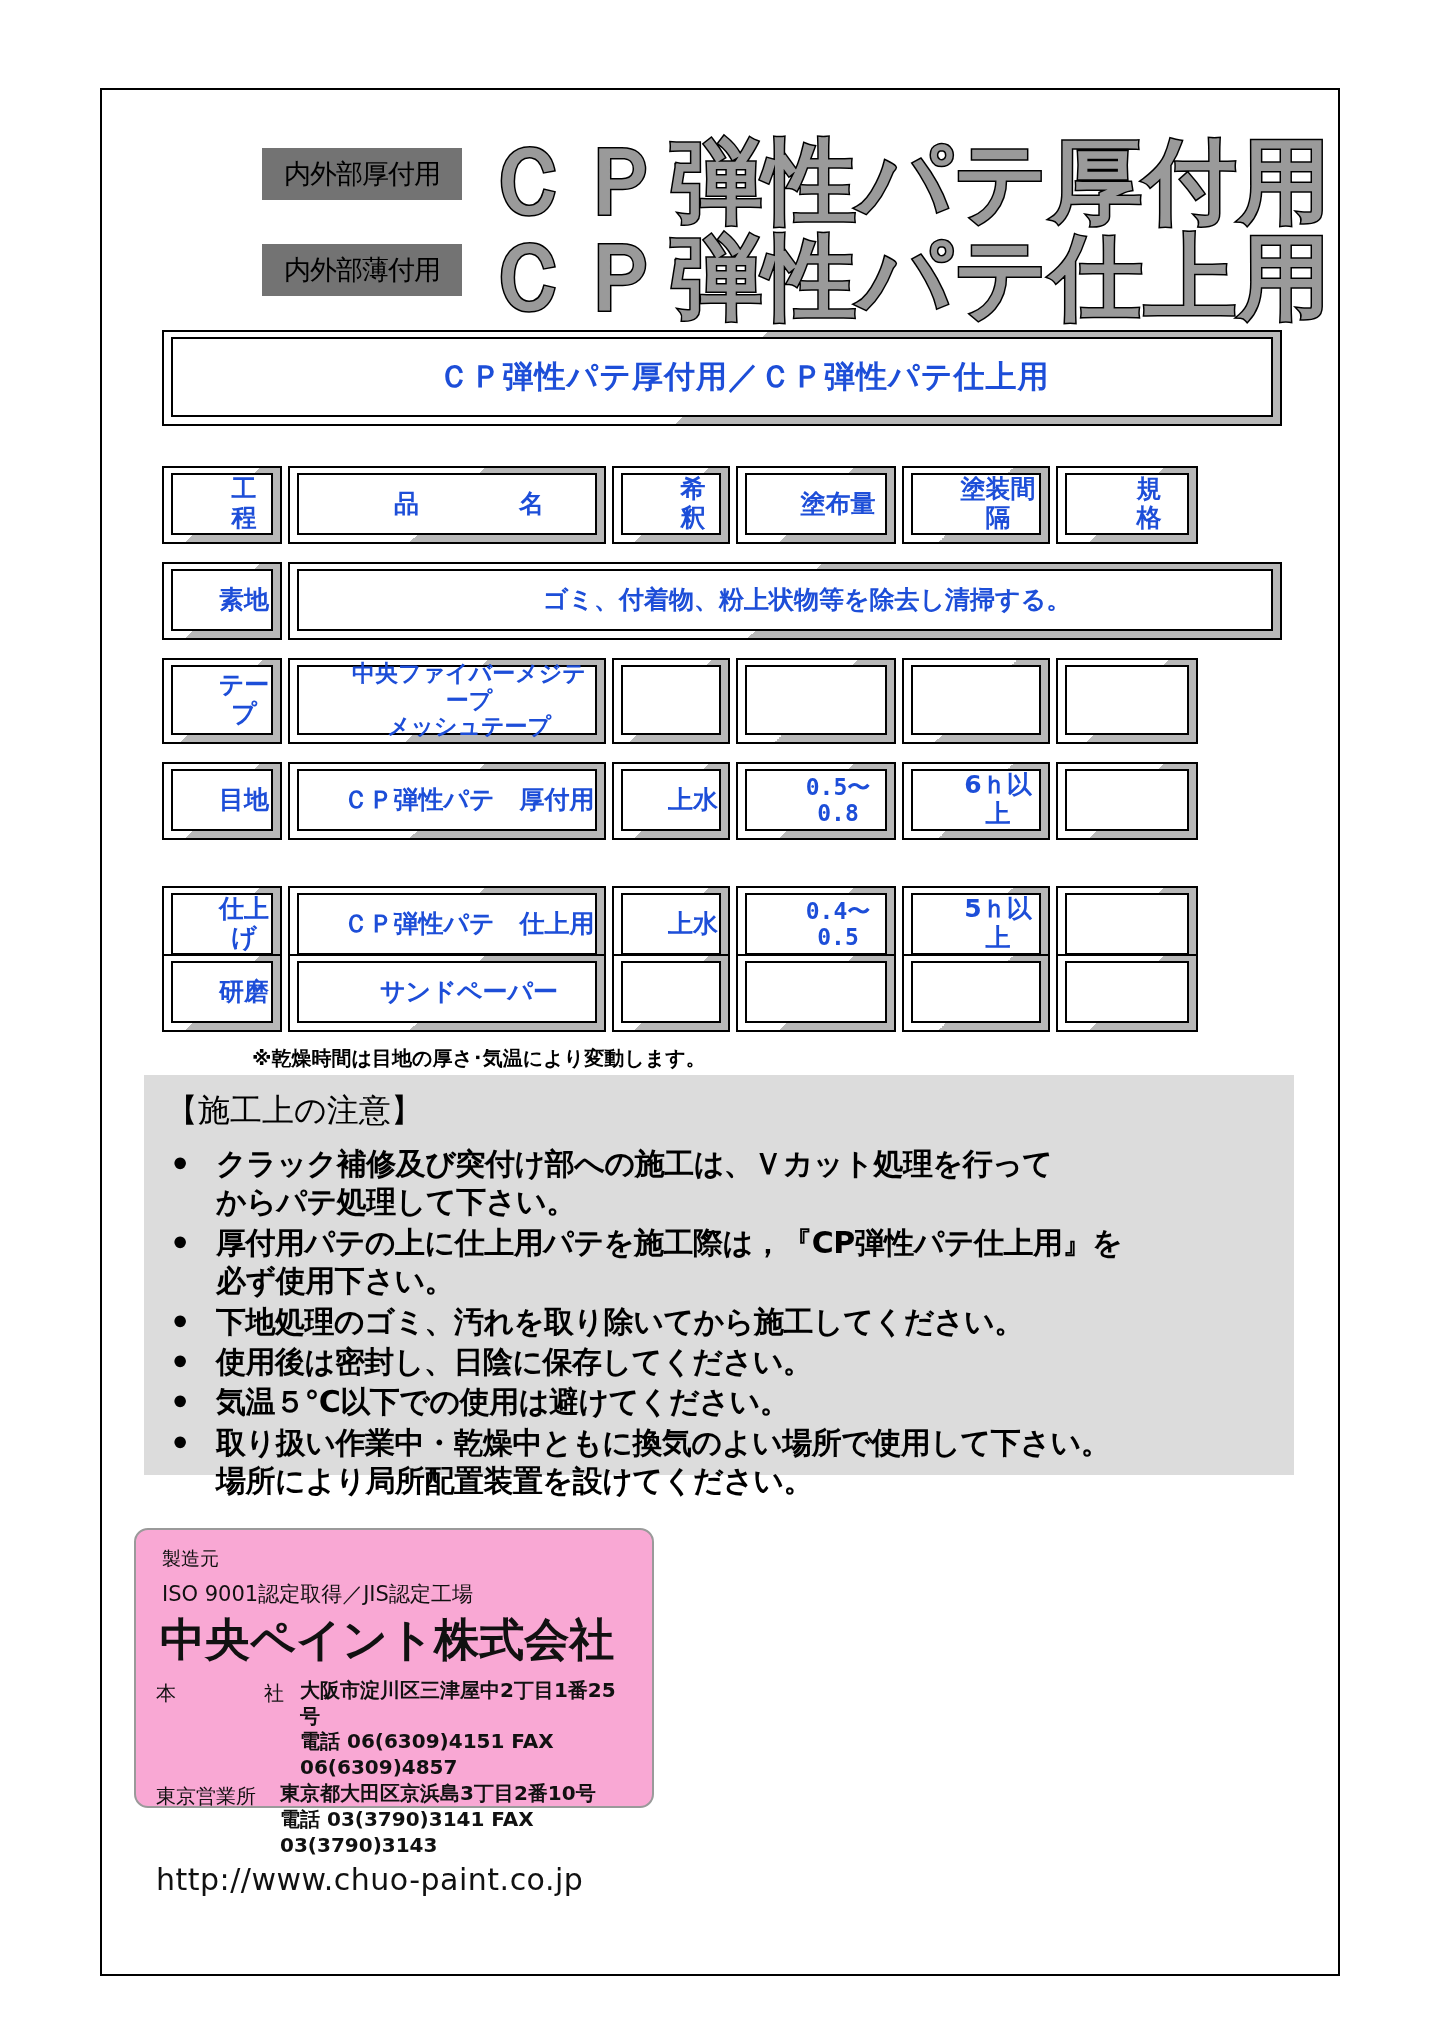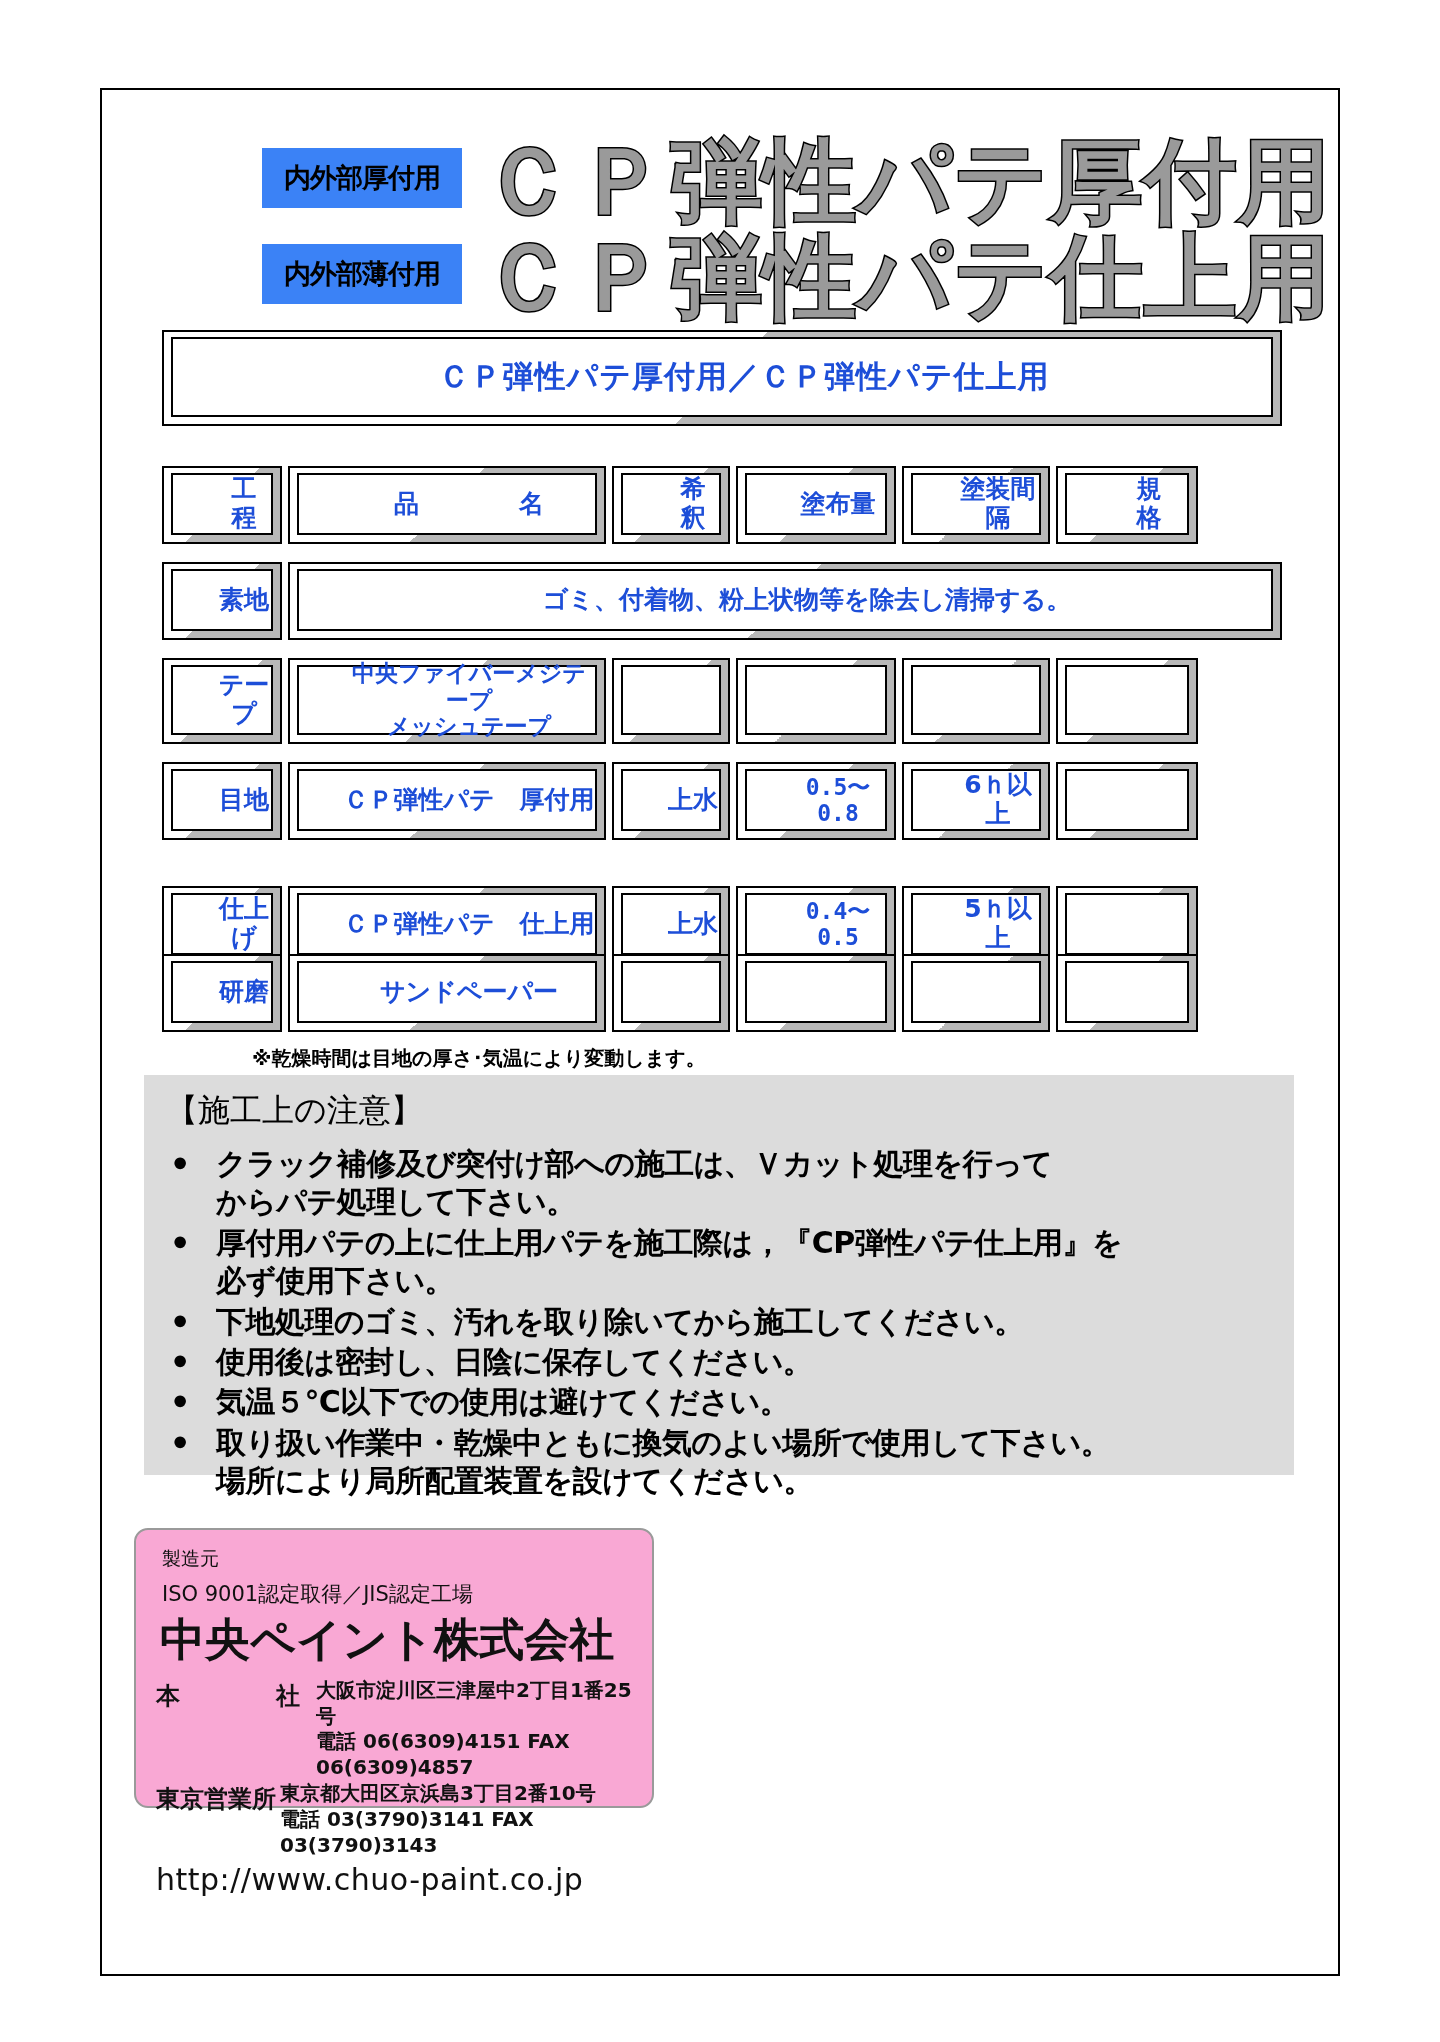--- a/index.html
+++ b/index.html
@@ -23,25 +23,25 @@
 
   
   .title-block{
     position:absolute; left:60px; top:40px; width:1120px; height:200px;
   }
   .title-row{
     position:relative; height:96px;
   }
   .badge{
     position:absolute; left:100px; top:18px;
-    width:200px; height:60px;
-    background:#3b82f6;
+    width:200px; height:52px;
+    background:#737373;
     color:#000;
     font-size:27px;
-    font-weight:700;
+    font-weight:400;
     letter-spacing:-1px;
     display:flex; align-items:center; justify-content:center;
     font-family:"DejaVu Sans", sans-serif;
   }
   .title-text{
     position:absolute; left:320px; top:-10px;
     font-size:92px;
     font-weight:700;
     letter-spacing:2px;
     color:#9a9a9a;
@@ -166,22 +166,22 @@
   }
   .co-maker{ font-size:19px; margin:2px 0 8px 6px; letter-spacing:0px;}
   .co-iso{ font-size:21px; margin:0 0 2px 6px; letter-spacing:0px;}
   .co-name{
     font-size:45px; font-weight:700; letter-spacing:0px;
     margin:0 0 8px 4px;
   }
   .addr-row{ display:flex; align-items:flex-start; margin-bottom:1px;}
   .addr-label{
     flex:0 0 124px;
-    font-size:24px;
-    font-weight:700;
+    font-size:20px;
+    font-weight:400;
     letter-spacing:0;
     padding-top:2px;
     white-space:nowrap;
   }
   .addr-label.sp{ letter-spacing:16px; }
   .addr-body{ font-size:20px; line-height:1.28; white-space:pre-line; font-weight:600;}
   .co-url{
     font-size:30px;
     margin-top:4px;
     letter-spacing:0.5px;

